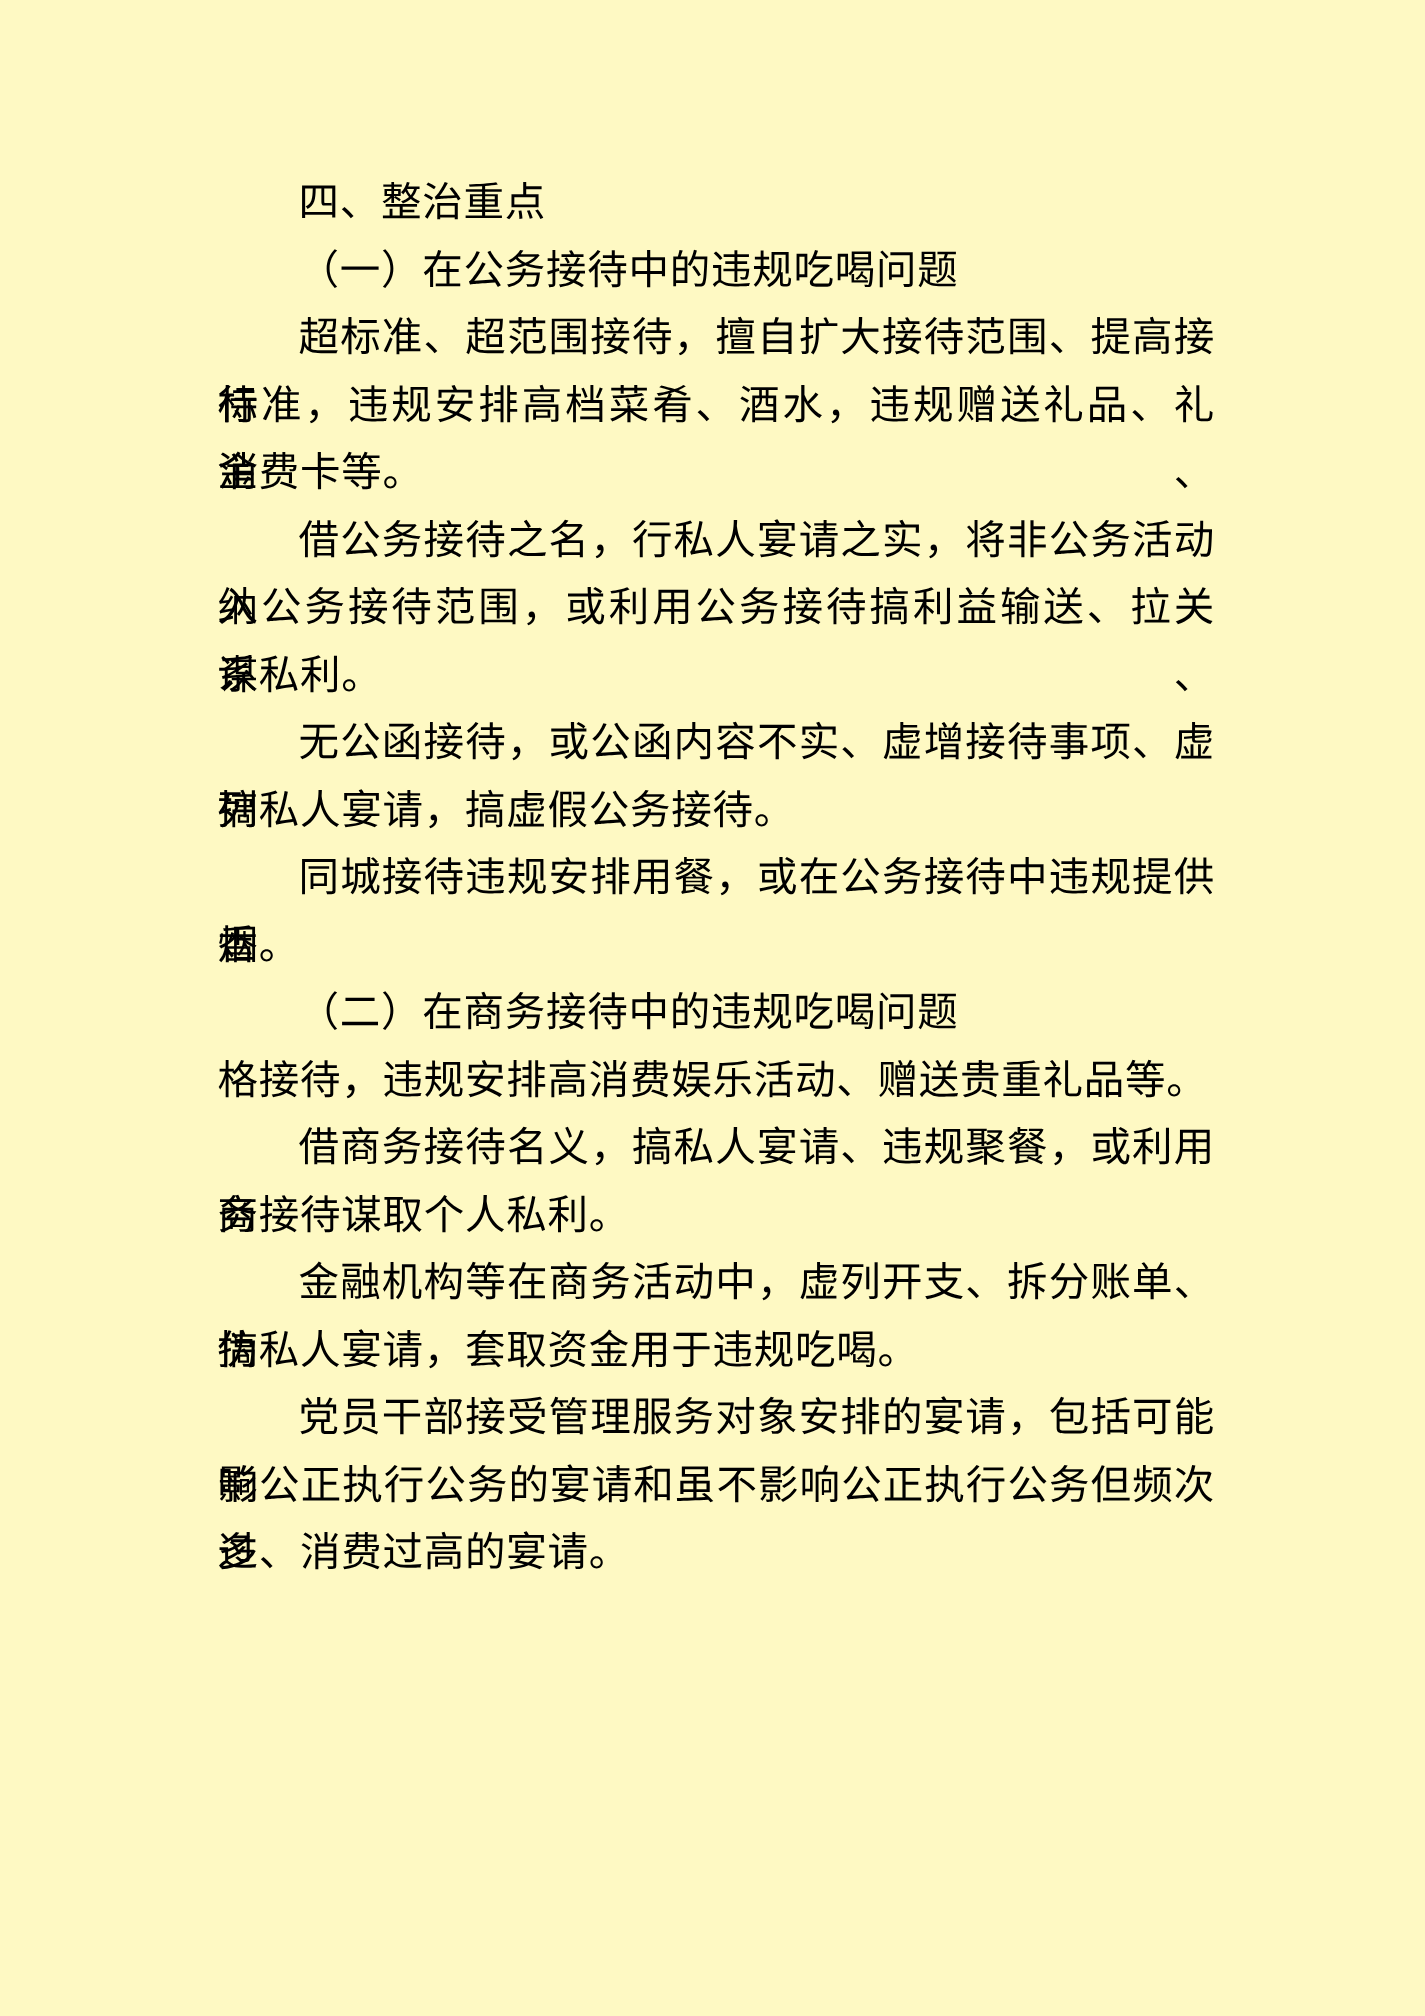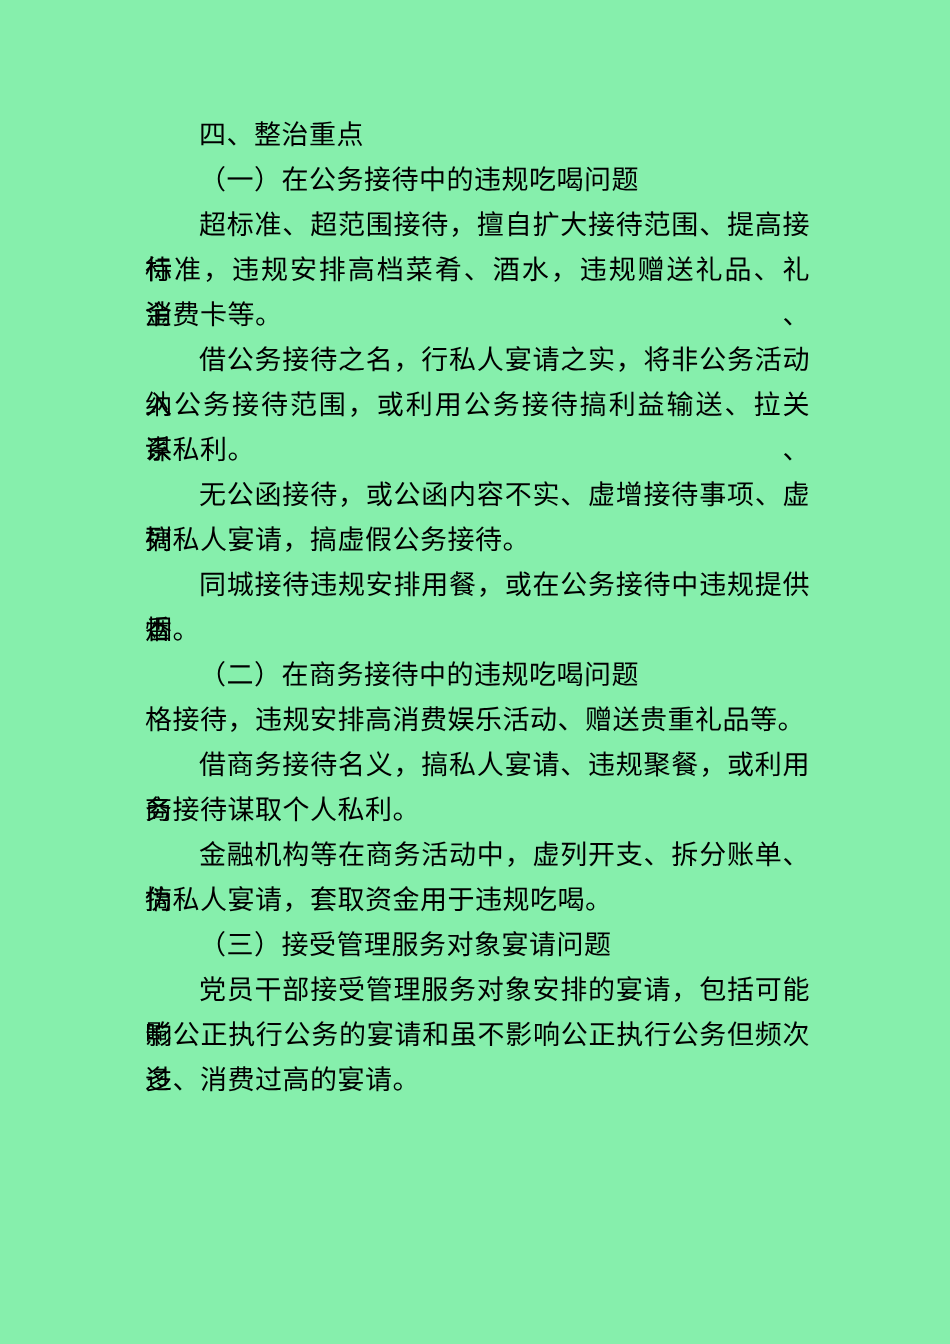--- a/index.html
+++ b/index.html
@@ -4,21 +4,21 @@
 <style>
   html, body {
     margin: 0;
     padding: 0;
     background: #ffffff;
   }
   .page {
     position: relative;
     width: 950px;
     height: 1344px;
-    background: #86efac;
+    background: #fef9c3;
     overflow: hidden;
     font-family: "Liberation Sans", sans-serif;
     color: #000000;
   }
   .content {
     position: absolute;
     left: 145px;
     top: 113px;
     width: 665px;
   }
@@ -61,18 +61,17 @@
     <div class="line indent fill">无公函接待，或公函内容不实、虚增接待事项、虚列</div>
     <div class="line">搞私人宴请，搞虚假公务接待。</div>
     <div class="line indent fill">同城接待违规安排用餐，或在公务接待中违规提供香</div>
     <div class="line">烟。</div>
     <div class="line indent">（二）在商务接待中的违规吃喝问题</div>
     <div class="line">格接待，违规安排高消费娱乐活动、赠送贵重礼品等。</div>
     <div class="line indent fill">借商务接待名义，搞私人宴请、违规聚餐，或利用商</div>
     <div class="line">务接待谋取个人私利。</div>
     <div class="line indent fill">金融机构等在商务活动中，虚列开支、拆分账单、伪</div>
     <div class="line">搞私人宴请，套取资金用于违规吃喝。</div>
-    <div class="line indent">（三）接受管理服务对象宴请问题</div>
     <div class="line indent fill">党员干部接受管理服务对象安排的宴请，包括可能影</div>
     <div class="line fill">响公正执行公务的宴请和虽不影响公正执行公务但频次过</div>
     <div class="line">多、消费过高的宴请。</div>
   </div>
 </div>
 
 </body></html>

